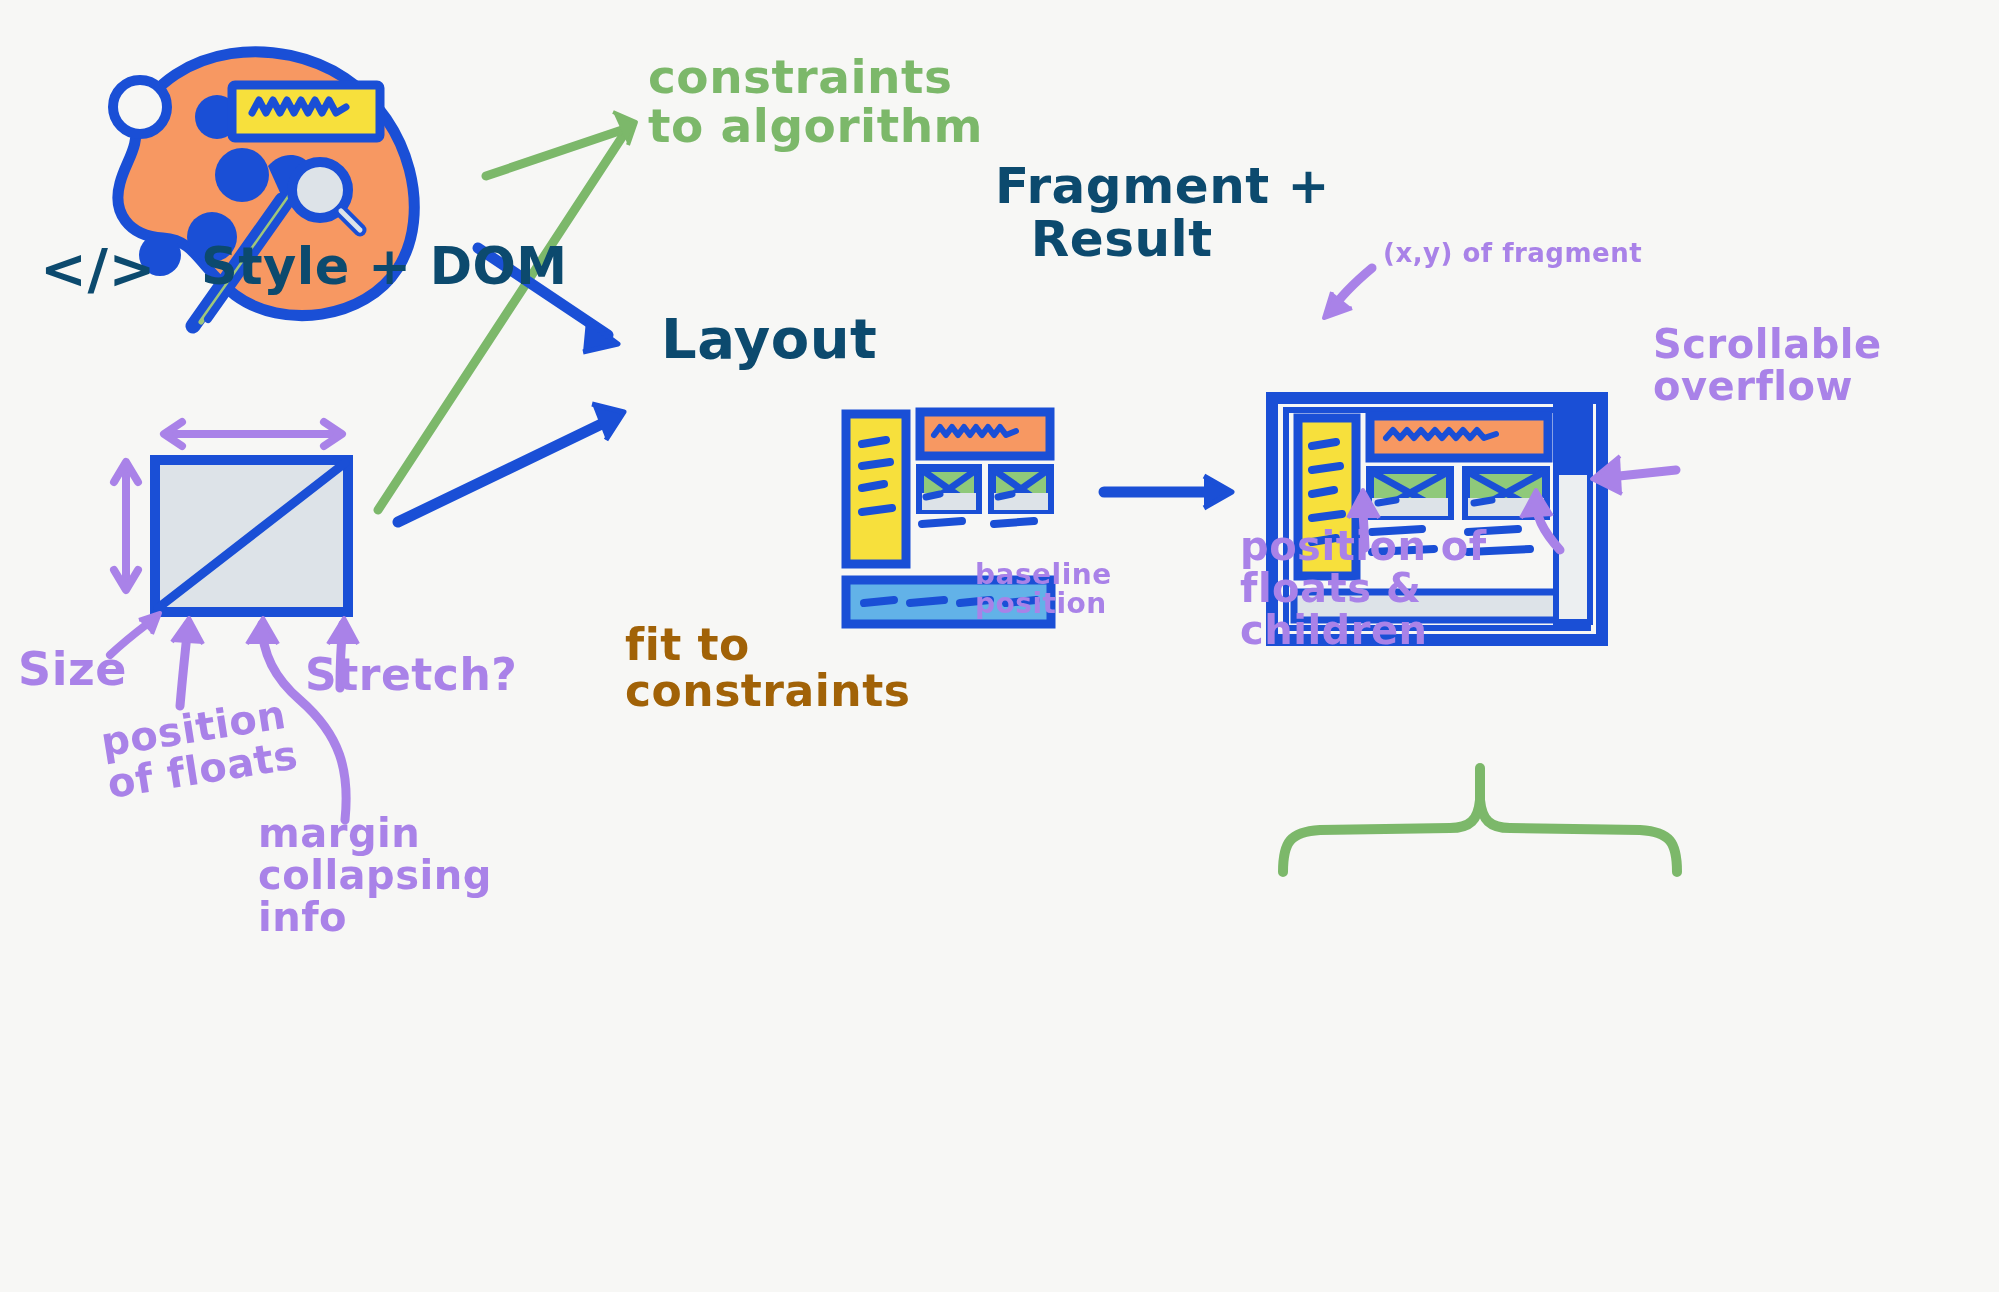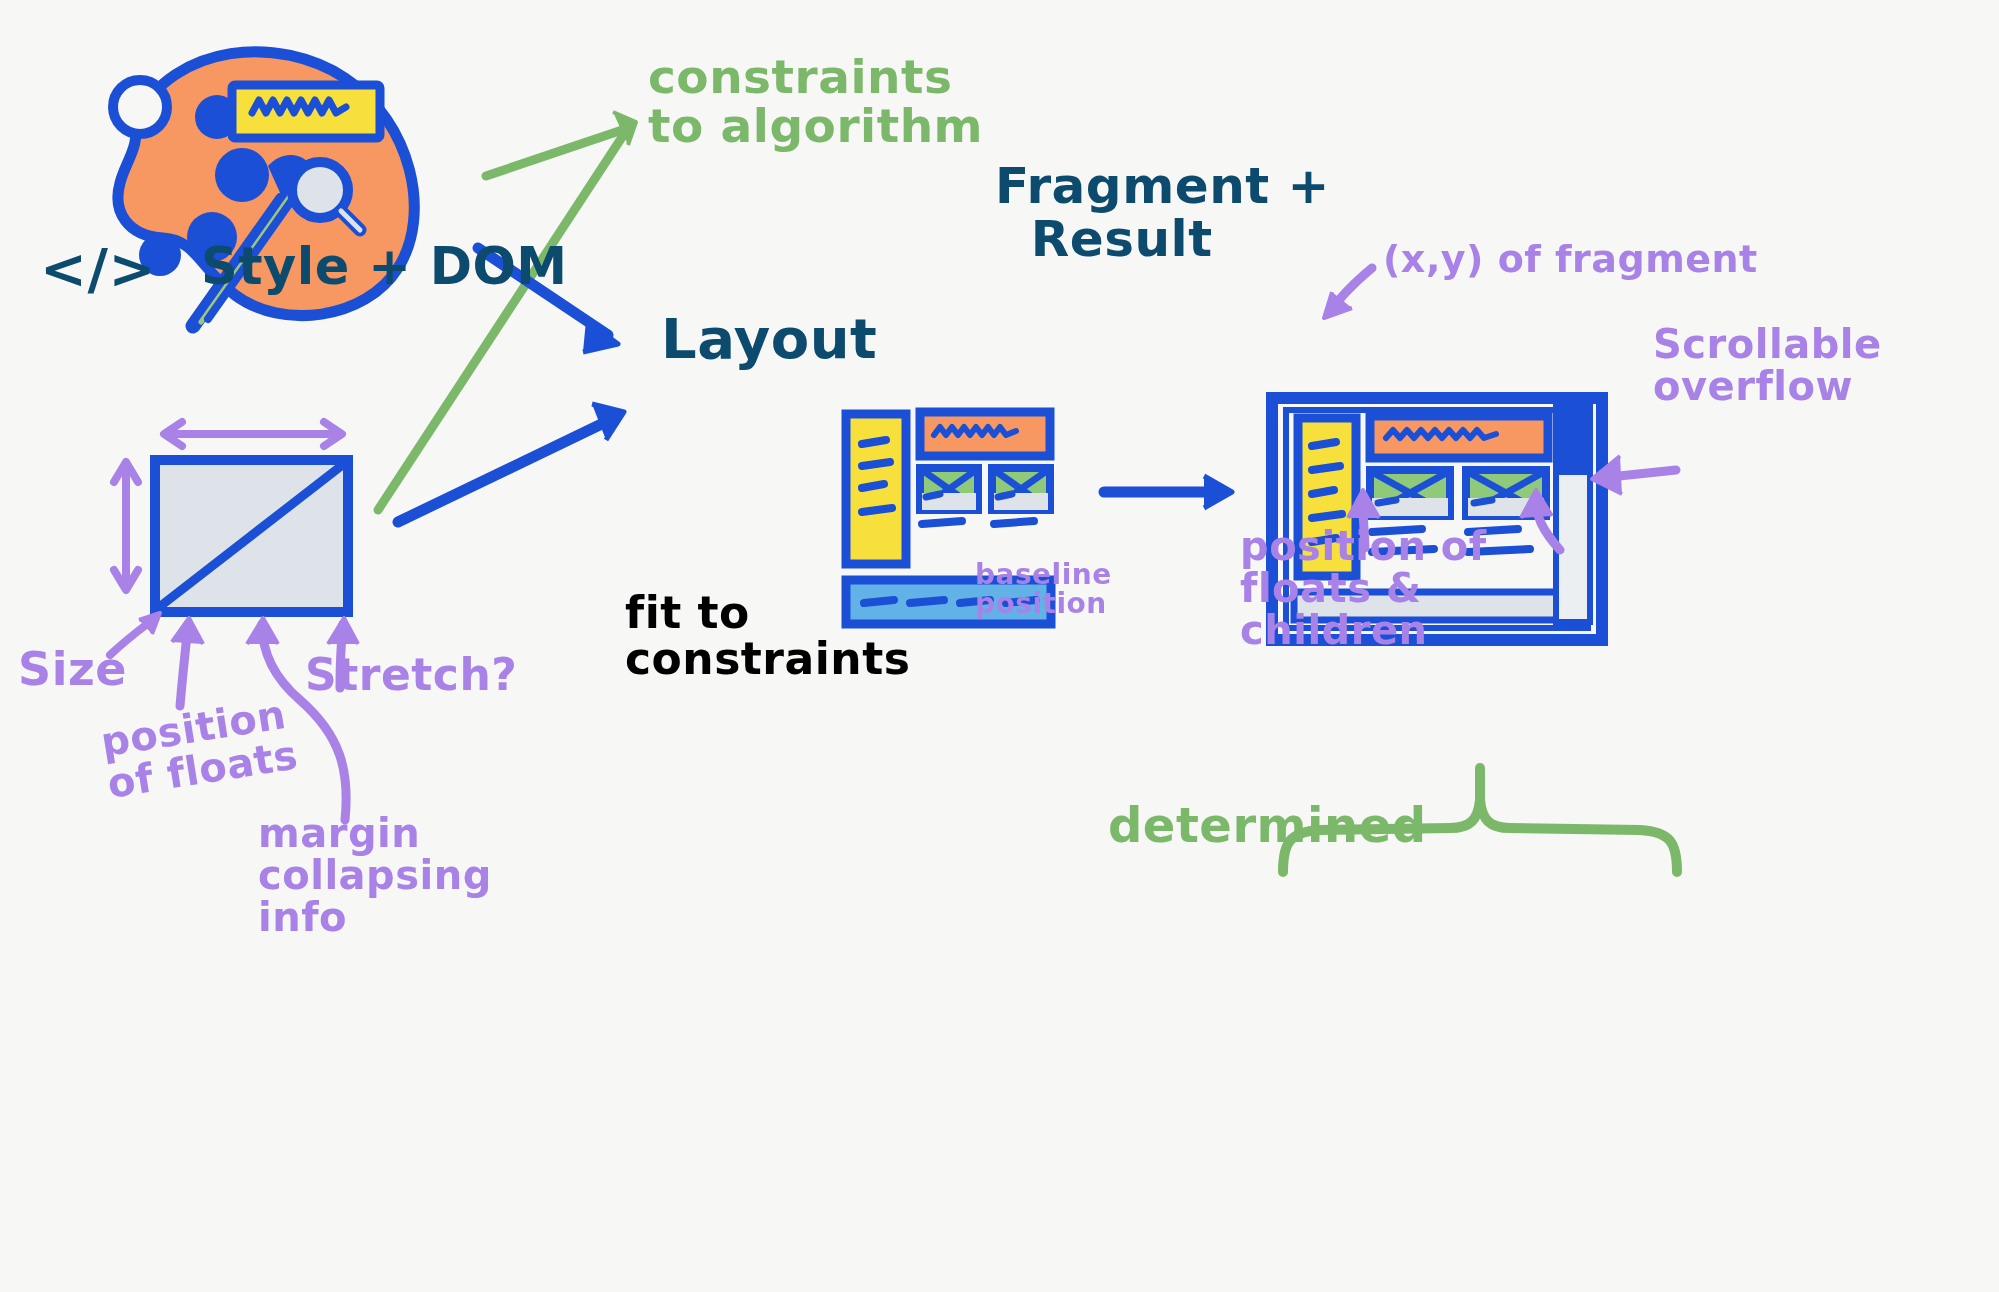--- a/index.html
+++ b/index.html
@@ -19,21 +19,21 @@
   }
   .lbl{position:absolute;white-space:pre;line-height:1.05;}
   .blue{color:#0c4a6e;}
   .green{color:#7cb86a;}
   .purple{color:#a982e8;}
   .t-constraints{left:648px;top:52px;font-size:47px;}
   .t-styledom{left:201px;top:240px;font-size:51px;text-align:right;}
   .t-code{left:40px;top:240px;font-size:56px;}
   .t-layout{left:645px;top:310px;font-size:56px;margin-left:16px;}
   .t-fragres{left:995px;top:160px;font-size:50px;}
-  .t-xyfrag{left:1383px;top:240px;font-size:38px;}
+  .t-xyfrag{left:1383px;top:240px;font-size:26px;}
   .t-scroll{left:1613px;top:323px;font-size:40px;margin-left:40px;}
   .t-fitto{left:625px;top:590px;font-size:44px;}
   .t-baseline{left:975px;top:560px;font-size:28px;}
   .t-posfloats-r{left:1240px;top:525px;font-size:40px;}
   .t-size{left:18px;top:645px;font-size:46px;text-align:center;}
   .t-posfloats-l{left:98px;top:722px;font-size:40px;}
   .t-stretch{left:305px;top:652px;font-size:44px;}
   .t-margin{left:258px;top:812px;font-size:40px;}
   .t-determined{left:1108px;top:800px;font-size:48px;}
 </style>
@@ -243,36 +243,35 @@
 <div class="lbl hand blue t-layout">Layout</div>
 
 <div class="lbl hand blue t-fragres">Fragment +
   Result</div>
 
 <div class="lbl hand purple t-xyfrag">(x,y) of fragment</div>
 
 <div class="lbl hand purple t-scroll">Scrollable
 overflow</div>
 
-<div class="lbl hand green t-fitto" style="color:#000000;">fit to
+<div class="lbl hand green t-fitto" style="color:#a16207;margin-top:32px;">fit to
 constraints</div>
 
 <div class="lbl hand purple t-baseline">baseline
 position</div>
 
 <div class="lbl hand purple t-posfloats-r">position of
 floats &amp;
 children</div>
 
 <div class="lbl hand purple t-size">Size</div>
 
 <div class="lbl hand purple t-posfloats-l" style="transform:rotate(-9deg);transform-origin:left top;">position
 of floats</div>
 
 <div class="lbl hand purple t-stretch">Stretch?</div>
 
 <div class="lbl hand purple t-margin">margin
 collapsing
 info</div>
 
-<div class="lbl hand green t-determined">determined</div>
 
 </div>
 
 </body></html>

